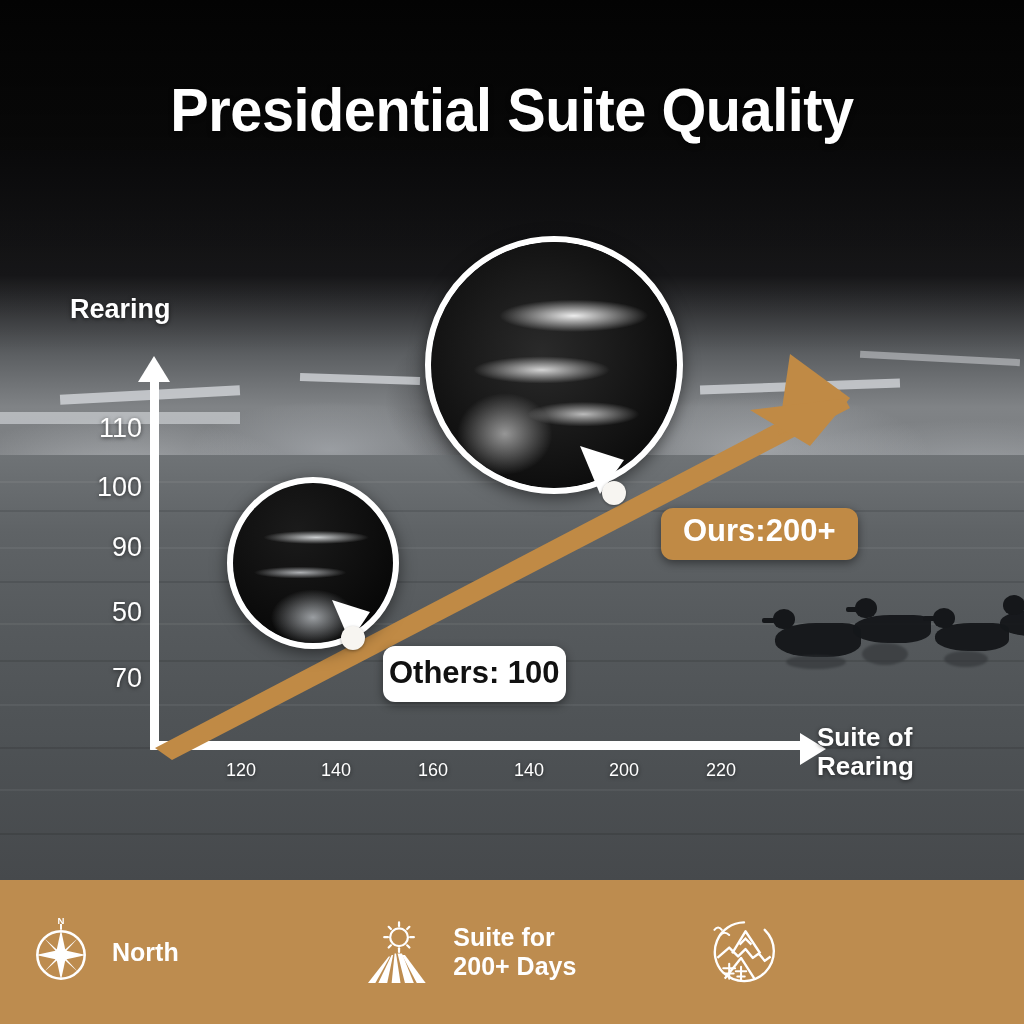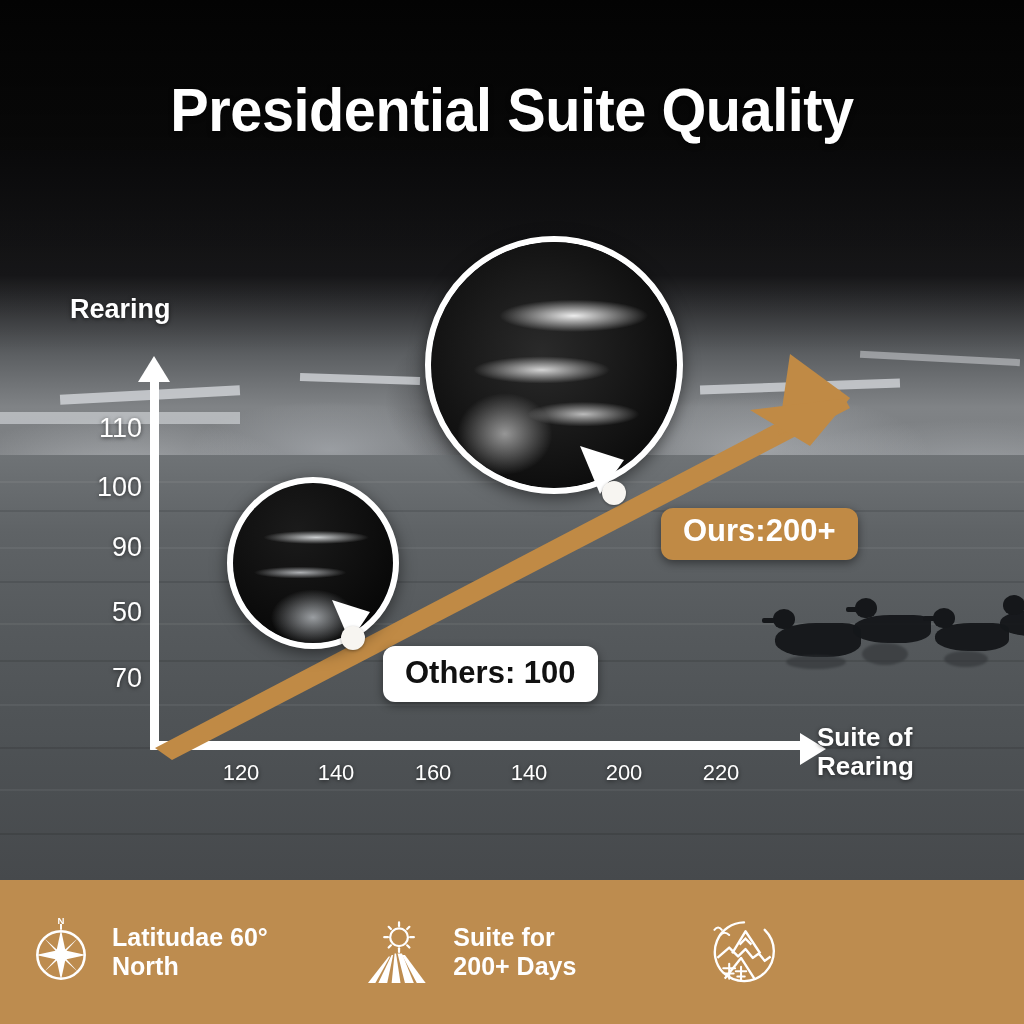--- a/index.html
+++ b/index.html
@@ -46,21 +46,21 @@
     border-top:16px solid transparent;border-bottom:16px solid transparent;border-left:26px solid #fff;}
 
   .ylab{position:absolute;left:70px;top:294px;color:#fff;font-size:27px;font-weight:bold;line-height:1.12;
     text-shadow:0 1px 4px rgba(0,0,0,.6);}
   .xlab{position:absolute;left:817px;top:723px;color:#fff;font-size:26px;font-weight:bold;line-height:1.12;
     text-shadow:0 1px 4px rgba(0,0,0,.6);}
 
   .ytick{position:absolute;right:0;color:#fff;font-size:27px;font-weight:500;text-align:right;
     text-shadow:0 1px 4px rgba(0,0,0,.6);}
   .ytick-wrap{position:absolute;left:0;width:142px;}
-  .xtick{position:absolute;color:#fff;font-size:22px;font-weight:500;text-align:center;width:80px;
+  .xtick{position:absolute;color:#fff;font-size:18px;font-weight:500;text-align:center;width:80px;
     text-shadow:0 1px 4px rgba(0,0,0,.6);}
 
   
   .trend{position:absolute;left:150px;top:350px;width:700px;height:410px;overflow:visible;}
 
   
   .dot{position:absolute;width:24px;height:24px;border-radius:50%;background:#f7f5f1;
     box-shadow:0 1px 3px rgba(0,0,0,.35);}
 
   
@@ -77,21 +77,21 @@
   .fib-b{position:absolute;inset:0;border-radius:50%;
     background:
       radial-gradient(ellipse 80px 10px at 52% 34%, rgba(235,238,240,.85), rgba(235,238,240,0) 66%),
       radial-gradient(ellipse 70px 9px at 42% 56%, rgba(225,228,232,.75), rgba(225,228,232,0) 66%),
       radial-gradient(ellipse 60px 40px at 50% 84%, rgba(215,220,225,.70), rgba(215,220,225,0) 70%),
       radial-gradient(circle at 40% 30%, #1b1b1b 0%, #070707 78%);}
 
   .lbl-ours{position:absolute;background:#c08a45;color:#fff;font-size:31px;font-weight:bold;
     padding:5px 22px 11px;border-radius:12px;white-space:nowrap;box-shadow:0 3px 10px rgba(0,0,0,.45);}
   .lbl-others{position:absolute;background:#ffffff;color:#111;font-size:31px;font-weight:bold;
-    padding:9px 22px 11px;border-radius:12px;white-space:nowrap;box-shadow:0 3px 10px rgba(0,0,0,.45);}
+    padding:9px 6px 11px;border-radius:12px;white-space:nowrap;box-shadow:0 3px 10px rgba(0,0,0,.45);}
 
   
   .features{position:absolute;left:0;top:880px;width:1024px;height:144px;background:#bd8c4f;
     display:flex;align-items:center;}
   .feature{flex:1 1 0;display:flex;align-items:center;gap:14px;padding-left:24px;}
   .feature .ficon{flex:0 0 auto;width:74px;height:74px;}
   .feature .ftext{color:#fff;font-size:25px;font-weight:bold;line-height:1.16;}
 </style>
 </head>
 <body>
@@ -221,21 +221,20 @@
         <polygon points="84,54 56,60 48,54 56,48" fill="#fff"></polygon>
         <polygon points="27,31 48,50 50,54 46,52" fill="#fff"></polygon>
         <polygon points="73,31 52,50 50,54 54,52" fill="#fff"></polygon>
         <polygon points="27,77 48,58 50,54 46,56" fill="#fff"></polygon>
         <polygon points="73,77 52,58 50,54 54,56" fill="#fff"></polygon>
         <circle cx="50" cy="54" r="8" fill="none" stroke="#fff" stroke-width="3.4"></circle>
         <line x1="50" y1="12" x2="50" y2="20" stroke="#fff" stroke-width="2.6"></line>
         <text x="50" y="12" fill="#fff" font-size="13" font-weight="bold" text-anchor="middle" font-family="Liberation Sans, sans-serif">N</text>
       </svg>
       <div class="ftext">
-        <div>Latitudae 60°</div>
         <div>North</div>
       </div>
     </div>
 
     <div class="feature">
       <svg class="ficon" viewBox="0 0 100 100">
         <circle cx="46" cy="30" r="12" fill="none" stroke="#fff" stroke-width="3"></circle>
         <g stroke="#fff" stroke-width="3" stroke-linecap="round">
           <line x1="46" y1="10" x2="46" y2="15"></line>
             <line x1="46" y1="45" x2="46" y2="50"></line>

